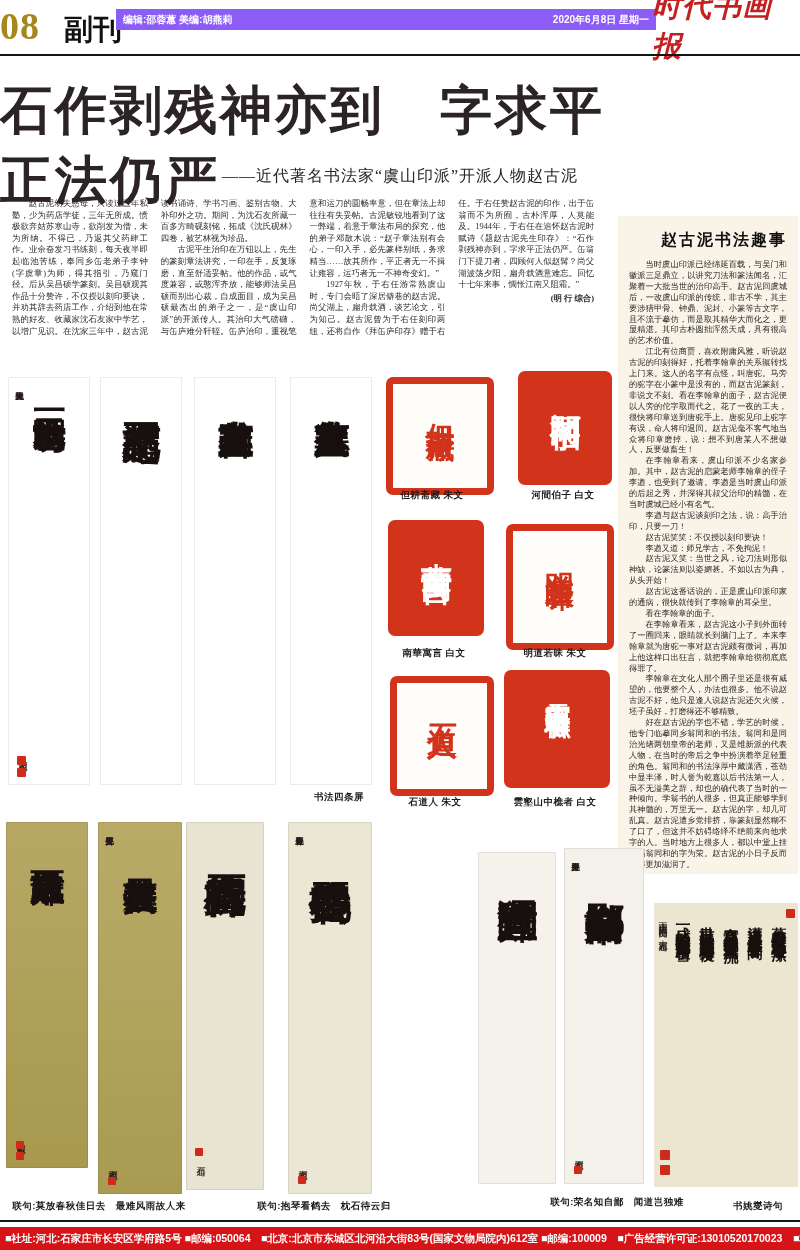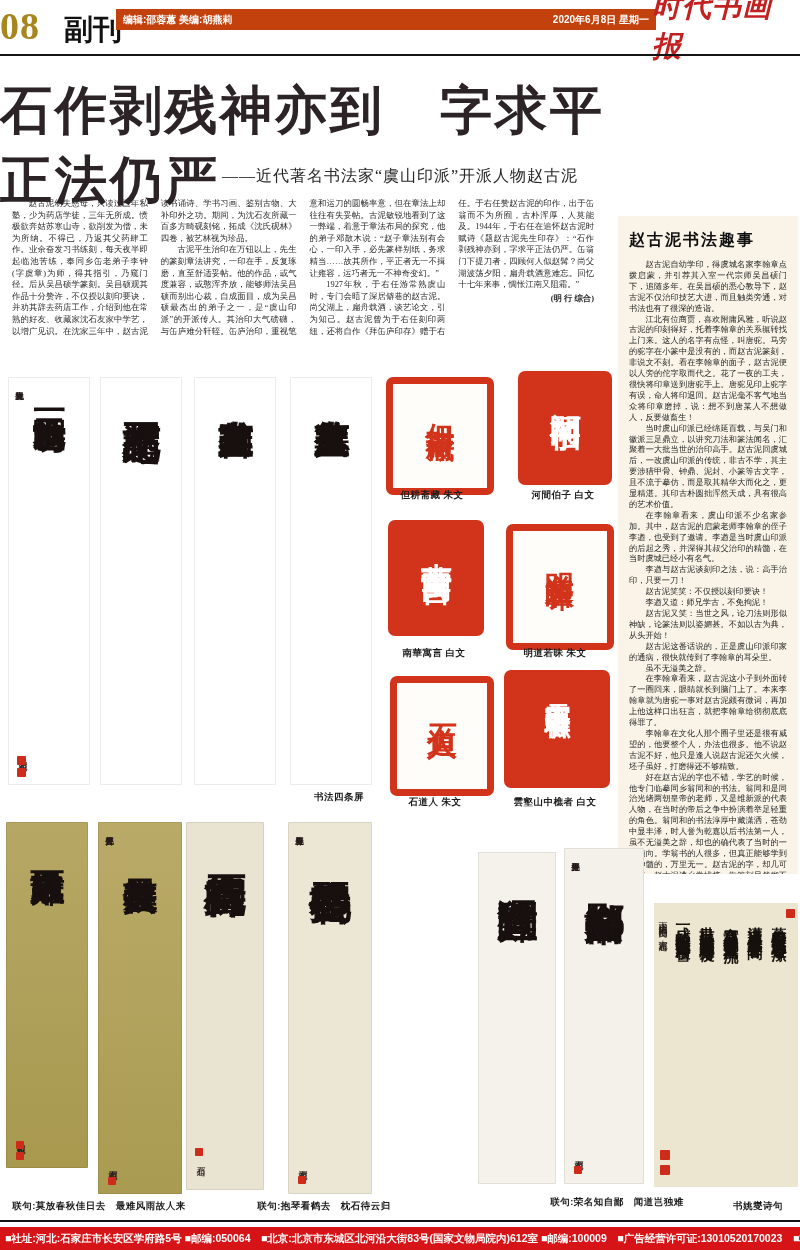--- a/index.html
+++ b/index.html
@@ -2,21 +2,21 @@
 <html><head>
 <meta charset="utf-8">
 <style>
   html,body{margin:0;padding:0;background:#e9e9e9;}
   #page{position:relative;width:800px;height:1250px;background:#ffffff;margin:0 auto;overflow:hidden;
         font-family:"Liberation Serif","DejaVu Serif",serif;color:#222;}
   .abs{position:absolute;}
   
   .pageno{left:0;top:4px;font-size:38px;font-weight:bold;color:#a8861e;letter-spacing:1px;font-family:"Liberation Serif",serif;text-align:center;}
   .section{left:64px;top:10px;font-size:29px;font-weight:bold;color:#111;}
-  .graybar{left:116px;top:9px;width:540px;height:21px;background:#c2410c;display:flex;align-items:center;justify-content:space-between;padding:0 7px;box-sizing:border-box;}
+  .graybar{left:116px;top:9px;width:540px;height:21px;background:#8b5cf6;display:flex;align-items:center;justify-content:space-between;padding:0 7px;box-sizing:border-box;}
   .graybar span{color:#fff;font-size:10px;font-weight:bold;font-family:"Liberation Sans",sans-serif;}
   .contactline{left:116px;top:33px;width:540px;text-align:right;font-size:10.5px;font-weight:bold;color:#111;font-family:"Liberation Sans",sans-serif;}
   .masthead{left:652px;top:2px;width:146px;height:50px;display:flex;align-items:center;justify-content:center;
             font-size:29px;font-weight:bold;color:#c32121;font-style:italic;letter-spacing:1px;}
   .hrule{left:0;top:54px;width:800px;height:2px;background:#141414;}
   
   .headline{left:0;top:76px;width:644px;text-align:left;font-size:52px;font-weight:bold;color:#2c2327;letter-spacing:3px;}
   .subhead{left:0;top:166px;width:800px;text-align:center;font-size:16px;color:#272727;letter-spacing:1px;}
   
   .maintext{left:12px;top:198px;width:582px;height:178px;overflow:hidden;
@@ -33,21 +33,21 @@
   .dot{position:absolute;background:#ce2b1a;border-radius:1px;}
   .capt{position:absolute;font-size:9.5px;font-weight:bold;color:#1c1c1c;text-align:center;
         font-family:"Liberation Sans","DejaVu Sans",sans-serif;letter-spacing:.5px;}
   
   .seal{position:absolute;display:flex;align-items:center;justify-content:center;border-radius:7px;}
   .seal.zhu{border:7px solid #d2331b;color:#d2331b;background:#fffdfa;}
   .seal.bai{background:#d2331b;color:#fff;border:2px solid #d2331b;}
   .sealtext{writing-mode:vertical-rl;font-weight:bold;letter-spacing:3px;font-family:"Liberation Serif",serif;}
   
   .sidebar{left:618px;top:216px;width:180px;height:658px;background:#f9f4e7;box-sizing:border-box;padding:14px 11px 10px;overflow:hidden;}
-  .sidebar h2{margin:0 0 9px;text-align:left;font-size:16px;letter-spacing:2px;color:#111;}
+  .sidebar h2{margin:0 0 9px;text-align:right;font-size:16px;letter-spacing:2px;color:#111;}
   .sidebar p{margin:0;font-size:8.2px;line-height:10.9px;text-align:justify;text-indent:2em;color:#262626;}
   
   .panelD{box-sizing:border-box;padding:12px 8px 8px 8px;writing-mode:vertical-rl;}
   .panelD .dcol{font-size:15px;line-height:23px;letter-spacing:2px;color:#17110e;font-weight:bold;margin-left:1px;}
   .panelD .dsig{font-size:9px;line-height:14px;letter-spacing:1px;color:#241a16;margin-left:3px;font-weight:normal;}
   
   .footrule{left:0;top:1220px;width:800px;height:2px;background:#141414;}
   .footer{left:0;top:1227px;width:800px;height:23px;background:#d61317;color:#fff;display:flex;align-items:center;
           font-size:10.5px;font-weight:bold;font-family:"Liberation Sans","DejaVu Sans",sans-serif;padding-left:5px;box-sizing:border-box;white-space:nowrap;}
 </style>
@@ -115,30 +115,29 @@
     <div class="sealtext" style="height:72px;font-size:30px;line-height:38px;">石道人</div>
   </div>
   <div class="seal bai" style="left:504px;top:670px;width:102px;height:114px;">
     <div class="sealtext" style="height:94px;font-size:26px;line-height:36px;letter-spacing:2px;">雲壑山中樵者</div>
   </div>
   <div class="capt" style="left:372px;top:796px;width:126px;">石道人 朱文</div>
   <div class="capt" style="left:490px;top:796px;width:130px;">雲壑山中樵者 白文</div>
 
   <div class="abs sidebar">
     <h2>赵古泥书法趣事</h2>
-    <p>赵古泥自幼学印，得虞城名家李翰章点拨启蒙，并引荐其入室一代宗师吴昌硕门下，追随多年。在吴昌硕的悉心教导下，赵古泥不仅治印技艺大进，而且触类旁通，对书法也有了很深的造诣。</p>
+    <p>当时虞山印派已经绵延百载，与吴门和徽派三足鼎立，以讲究刀法和篆法闻名，汇聚着一大批当世的治印高手。赵古泥回虞城后，一改虞山印派的传统，非古不学，其主要涉猎甲骨、钟鼎、泥封、小篆等古文字，且不流于摹仿，而是取其精华大而化之，更显精湛。其印古朴圆拙浑然天成，具有很高的艺术价值。</p>
     <p>江北有位商贾，喜欢附庸风雅，听说赵古泥的印刻得好，托着李翰章的关系辗转找上门来。这人的名字有点怪，叫唐驼。马旁的驼字在小篆中是没有的，而赵古泥篆刻，非说文不刻。看在李翰章的面子，赵古泥便以人旁的佗字取而代之。花了一夜的工夫，很快将印章送到唐驼手上。唐驼见印上驼字有误，命人将印退回。赵古泥毫不客气地当众将印章磨掉，说：想不到唐某人不想做人，反要做畜生！</p>
-    <p>当时虞山印派已经绵延百载，与吴门和徽派三足鼎立，以讲究刀法和篆法闻名，汇聚着一大批当世的治印高手。赵古泥回虞城后，一改虞山印派的传统，非古不学，其主要涉猎甲骨、钟鼎、泥封、小篆等古文字，且不流于摹仿，而是取其精华大而化之，更显精湛。其印古朴圆拙浑然天成，具有很高的艺术价值。</p>
     <p>在李翰章看来，虞山印派不少名家参加。其中，赵古泥的启蒙老师李翰章的侄子李遒，也受到了邀请。李遒是当时虞山印派的后起之秀，并深得其叔父治印的精髓，在当时虞城已经小有名气。</p>
     <p>李遒与赵古泥谈刻印之法，说：高手治印，只要一刀！</p>
     <p>赵古泥笑笑：不仅授以刻印要诀！</p>
     <p>李遒又道：师兄学古，不免拘泥！</p>
     <p>赵古泥又笑：当世之风，论刀法则形似神缺，论篆法则以姿媚甚。不如以古为典，从头开始！</p>
     <p>赵古泥这番话说的，正是虞山印派印家的通病，很快就传到了李翰章的耳朵里。</p>
-    <p>虽不无溢美之辞。</p>
+    <p>看在李翰章的面子。</p>
     <p>在李翰章看来，赵古泥这小子到外面转了一圈回来，眼睛就长到脑门上了。本来李翰章就为唐驼一事对赵古泥颇有微词，再加上他这样口出狂言，就把李翰章给彻彻底底得罪了。</p>
     <p>李翰章在文化人那个圈子里还是很有威望的，他要整个人，办法也很多。他不说赵古泥不好，他只是逢人说赵古泥还欠火候，坯子虽好，打磨得还不够精致。</p>
     <p>好在赵古泥的字也不错，学艺的时候，他专门临摹同乡翁同和的书法。翁同和是同治光绪两朝皇帝的老师，又是维新派的代表人物，在当时的帝后之争中扮演着举足轻重的角色。翁同和的书法淳厚中藏潇洒，苍劲中显丰泽，时人誉为乾嘉以后书法第一人，虽不无溢美之辞，却也的确代表了当时的一种倾向。学翁书的人很多，但真正能够学到其神髓的，万里无一。赵古泥的字，却几可乱真。赵古泥遭乡党排挤，靠篆刻显然糊不了口了，但这并不妨碍络绎不绝前来向他求字的人。当时地方上很多人，都以中堂上挂一幅翁同和的字为荣。赵古泥的小日子反而过得更加滋润了。</p>
   </div>
 
   <div class="abs strip" style="left:6px;top:822px;width:82px;height:346px;background:linear-gradient(180deg,#b6a765,#a8994f);">
     <div class="main" style="font-size:34px;line-height:1.35;top:22px;">最難風雨故人來</div>
     <div class="sig">古泥趙石</div>
     <div class="dot" style="left:10px;bottom:8px;width:8px;height:8px;"></div>
     <div class="dot" style="left:10px;bottom:19px;width:8px;height:8px;"></div>

